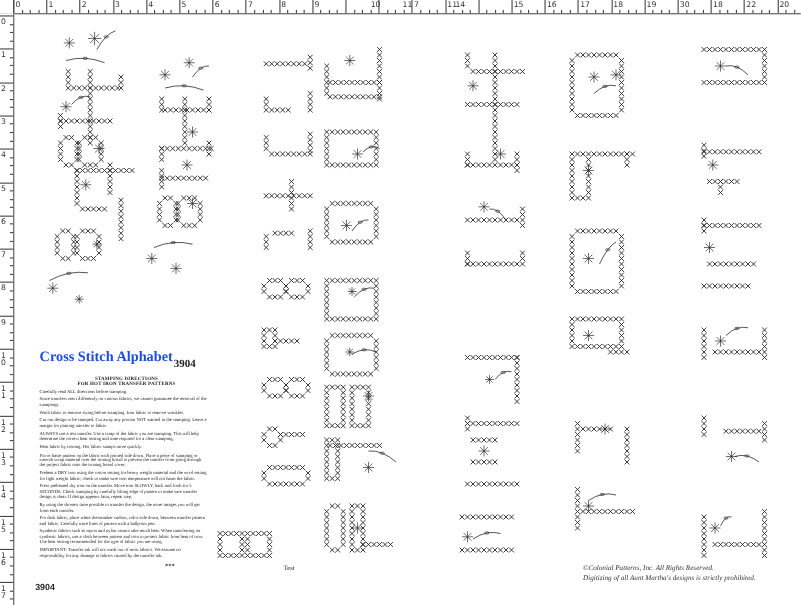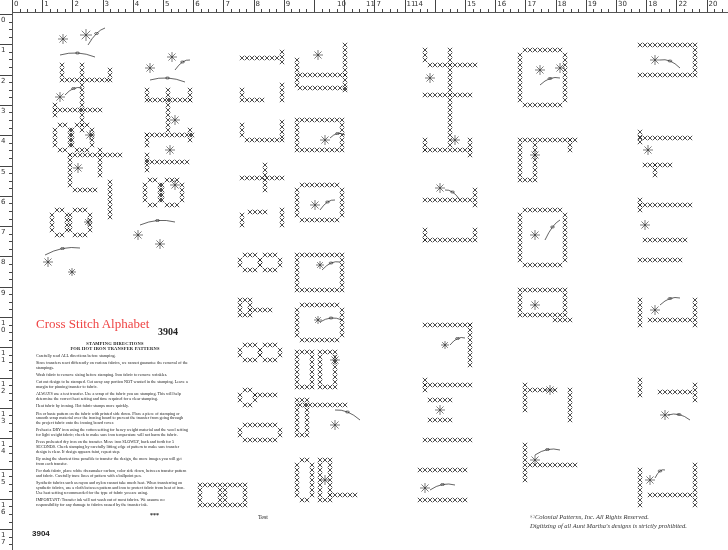--- a/index.html
+++ b/index.html
@@ -4,21 +4,21 @@
 <style>
   html, body { margin:0; padding:0; }
   body { width:728px; height:550px; background:#fff; position:relative; overflow:hidden; font-family:"Liberation Serif", serif; color:#222; }
   .hruler { position:absolute; left:0; top:0; width:728px; height:12px; background:#fff; border-bottom:1px solid #555; }
   .hruler .corner { position:absolute; left:0; top:0; width:12px; height:12px; border-right:1px solid #555; }
   .htick { position:absolute; bottom:0; width:1px; background:#444; }
   .hlabel { position:absolute; top:0; font-family:"DejaVu Sans", sans-serif; font-size:7px; line-height:8px; color:#333; }
   .vruler { position:absolute; left:0; top:12px; width:12px; height:538px; background:#fff; border-right:1px solid #555; }
   .vtick { position:absolute; right:0; height:1px; background:#444; }
   .vlabel { position:absolute; left:1px; font-family:"DejaVu Sans", sans-serif; font-size:7px; line-height:7px; color:#333; }
-  .title { position:absolute; left:36px; top:316px; font-size:13px; font-weight:normal; font-family:"Liberation Serif", serif; color:#ef4444; }
+  .title { position:absolute; left:36px; top:316px; font-size:13px; font-weight:bold; font-family:"Liberation Serif", serif; color:#1d4ed8; }
   .pnum { position:absolute; left:158px; top:326px; font-size:10px; font-weight:bold; font-family:"Liberation Serif", serif; }
   .dir-h { position:absolute; left:40px; top:341px; width:150px; text-align:center; font-size:4.5px; font-weight:bold; line-height:5px; letter-spacing:0.2px; }
   .dir { position:absolute; left:36px; top:354px; width:152px; font-size:4.2px; line-height:4.8px; color:#222; }
   .dir p { margin:0 0 2.4px 0; }
   .stars { position:absolute; left:150px; top:512px; font-size:6px; font-weight:bold; }
   .bottom-num { position:absolute; left:32px; top:529px; font-size:8px; font-weight:bold; font-family:"Liberation Sans", sans-serif; }
   .test { position:absolute; left:258px; top:514px; font-size:6px; }
   .copy { position:absolute; left:530px; top:512px; font-size:6.5px; font-style:italic; line-height:9px; color:#333; }
   .glyph { position:absolute; }
 </style>

